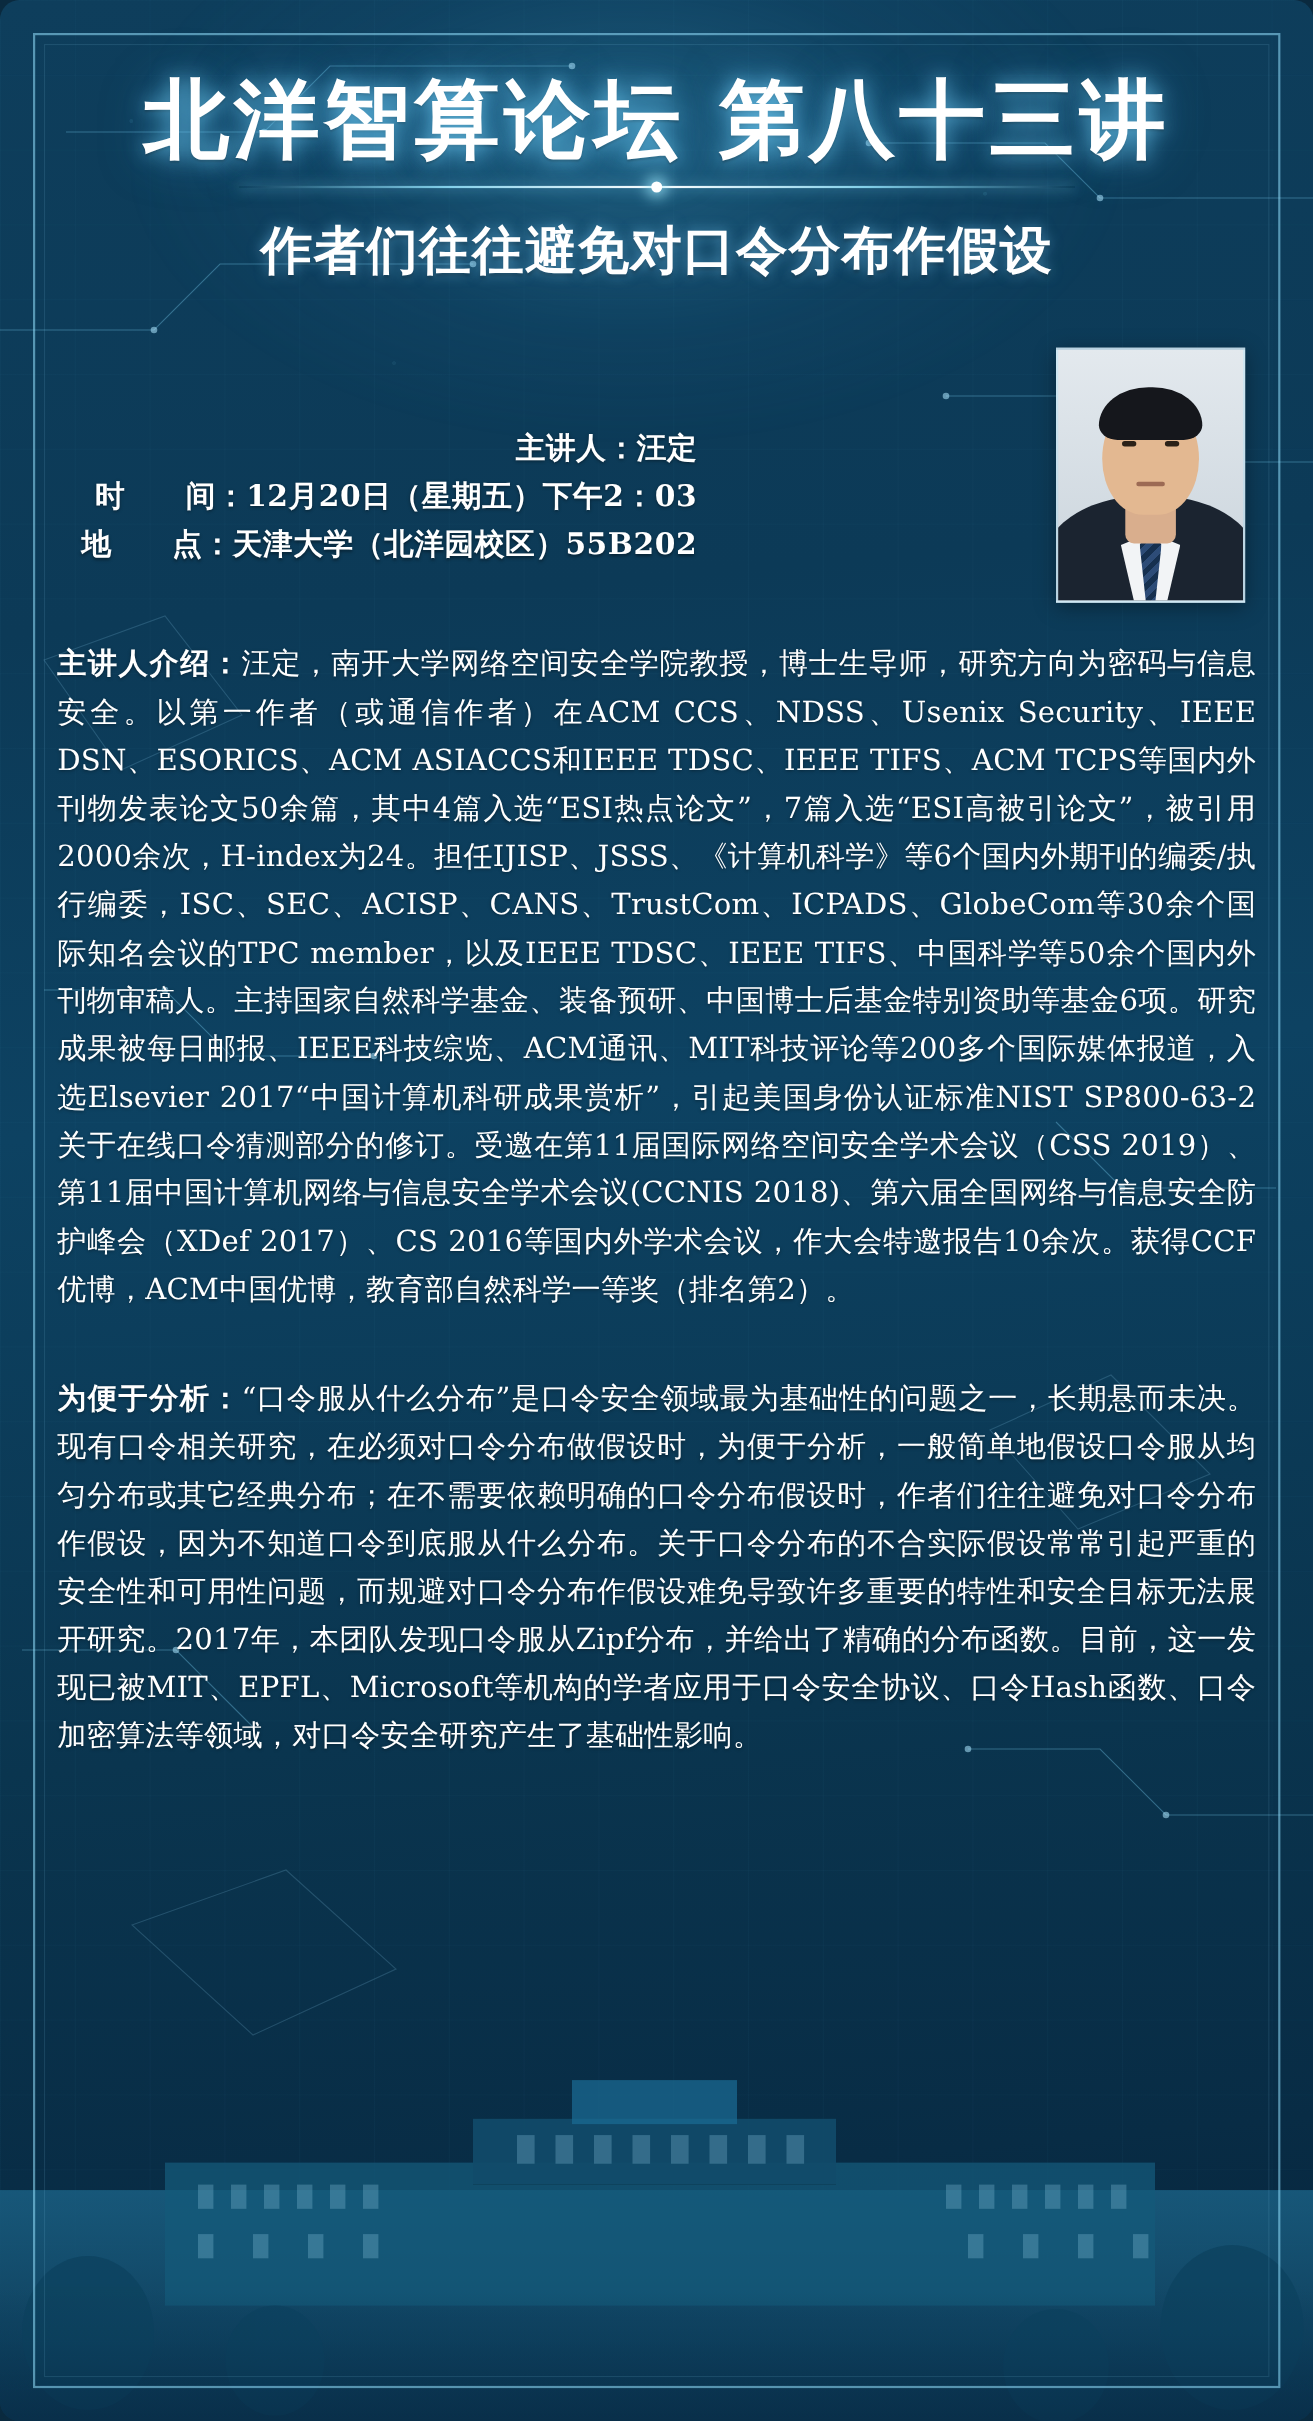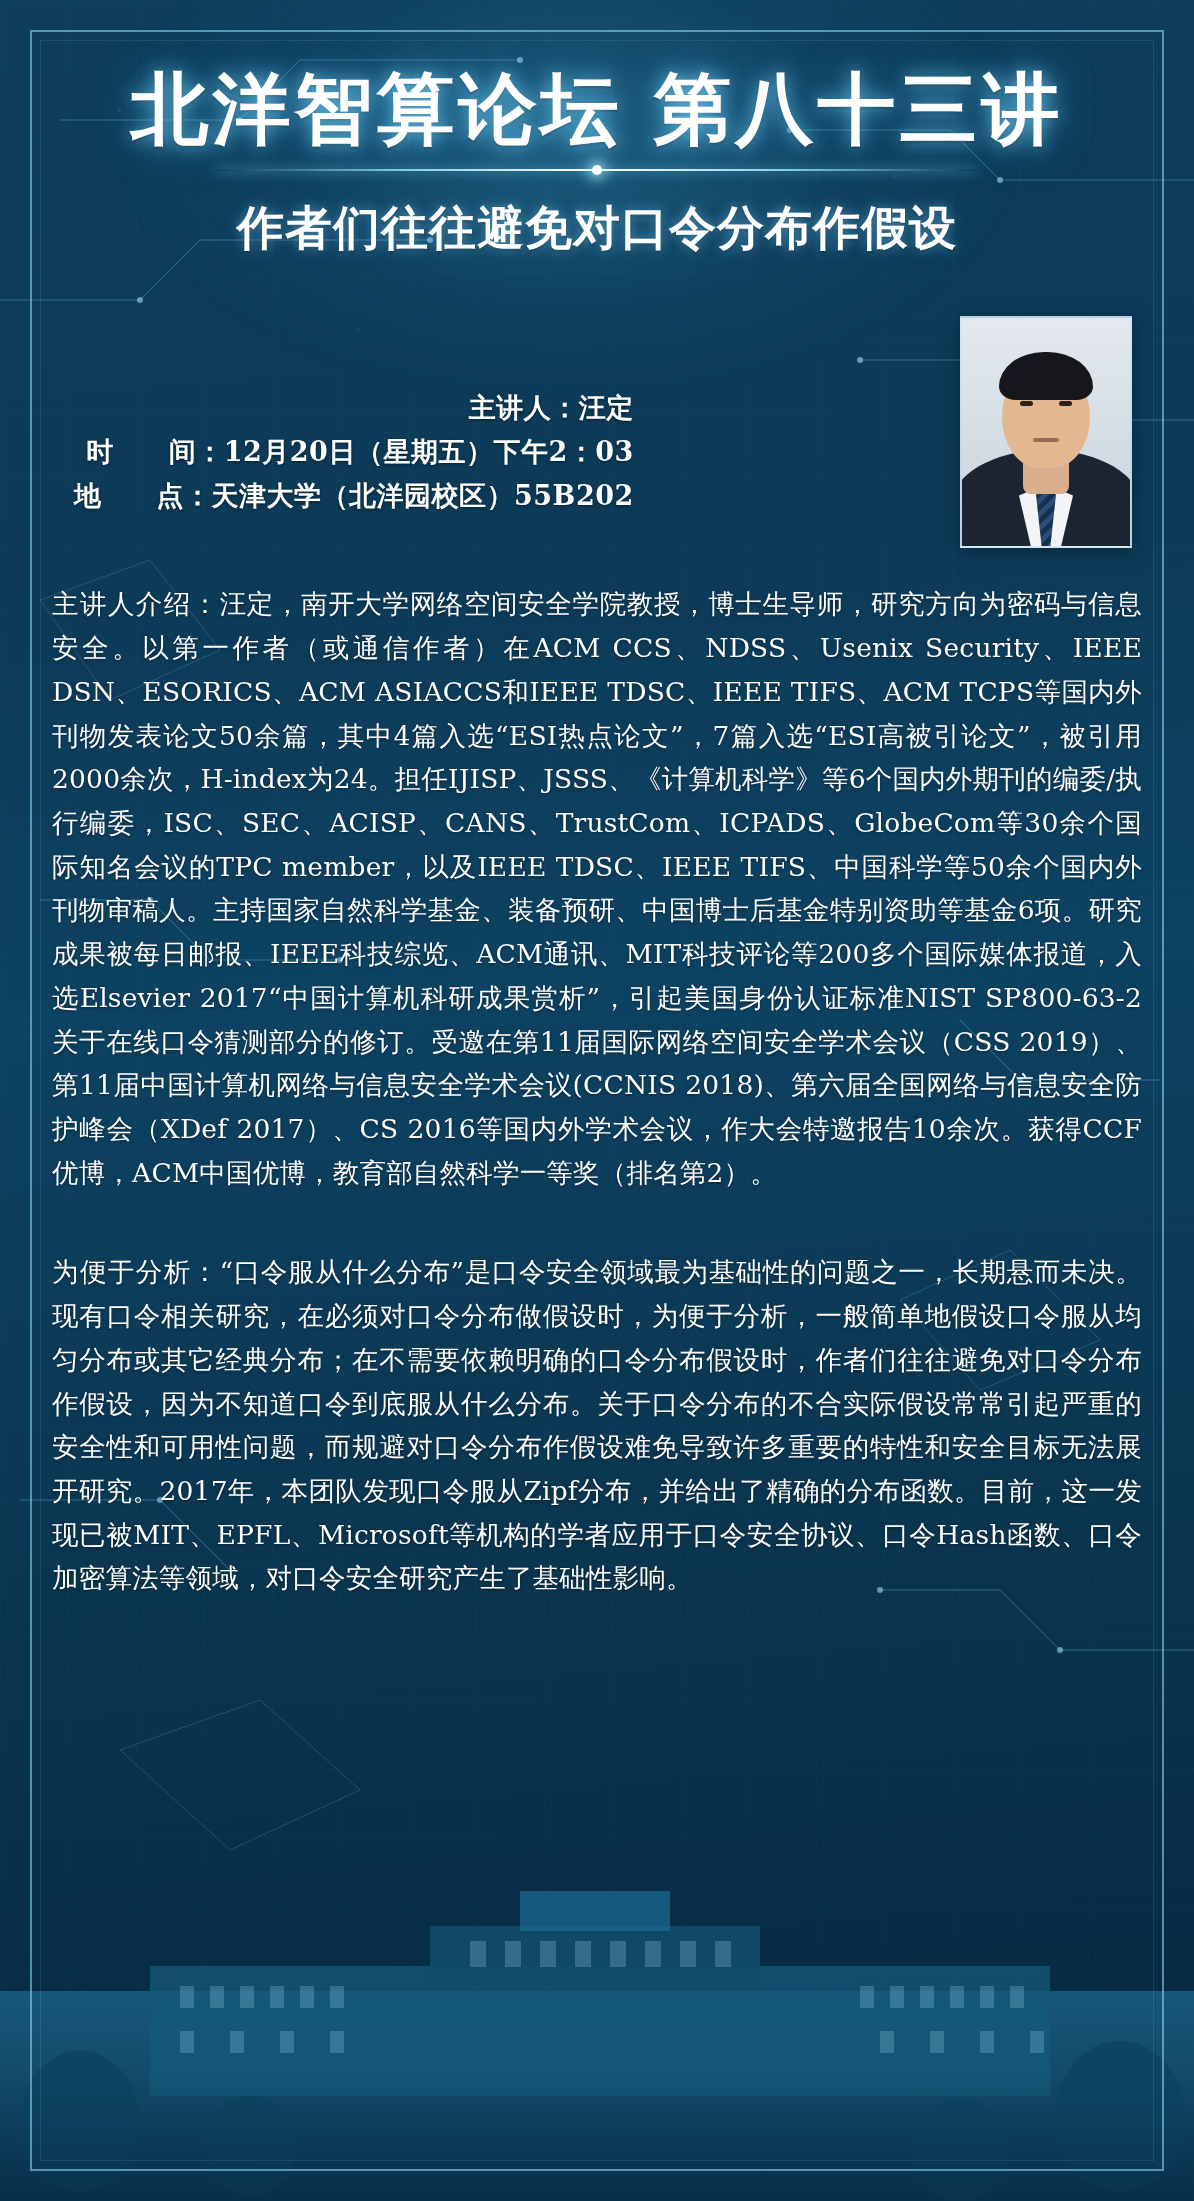--- a/index.html
+++ b/index.html
@@ -14,20 +14,21 @@
 
   .poster {
     position: relative;
     width: 1194px;
     height: 2201px;
     background:
       radial-gradient(ellipse 900px 600px at 55% 12%, rgba(30,110,150,0.55) 0%, rgba(12,52,80,0.1) 70%, rgba(8,40,64,0) 100%),
       radial-gradient(ellipse 700px 500px at 15% 55%, rgba(18,80,115,0.45) 0%, rgba(10,45,70,0.05) 75%),
       linear-gradient(170deg, #0d3b57 0%, #0b3550 20%, #0c3a58 45%, #0b3busa 60%, #0a3category 70%, #093049 85%, #07283d 100%);
     overflow: hidden;
+    border-radius: 18px;
   }
   .poster-bg-fallback {
     position: absolute; inset: 0;
     background: linear-gradient(175deg, #0e3e5c 0%, #0c3a57 25%, #0d4262 45%, #0a354f 70%, #082c45 88%, #06233a 100%);
     z-index: 0;
   }
 
   
   .texture {
     position: absolute; inset: 0; z-index: 1;
@@ -192,21 +193,21 @@
     font-family: "DejaVu Serif", serif;
     font-size: 26.5px;
     line-height: 1.65;
     color: #ffffff;
     text-align: justify;
     text-justify: inter-ideograph;
     letter-spacing: 0.2px;
     text-shadow: 0 1px 3px rgba(0,0,0,0.4);
   }
   .body-text .head-label {
-    font-weight: normal;
+    font-weight: bold;
     letter-spacing: 1px;
   }
   .abstract { margin-top: 56px; }
 
   
   .building {
     position: absolute; left: 0; right: 0; bottom: 0; height: 330px; z-index: 3;
     pointer-events: none;
   }
   .waterline {

